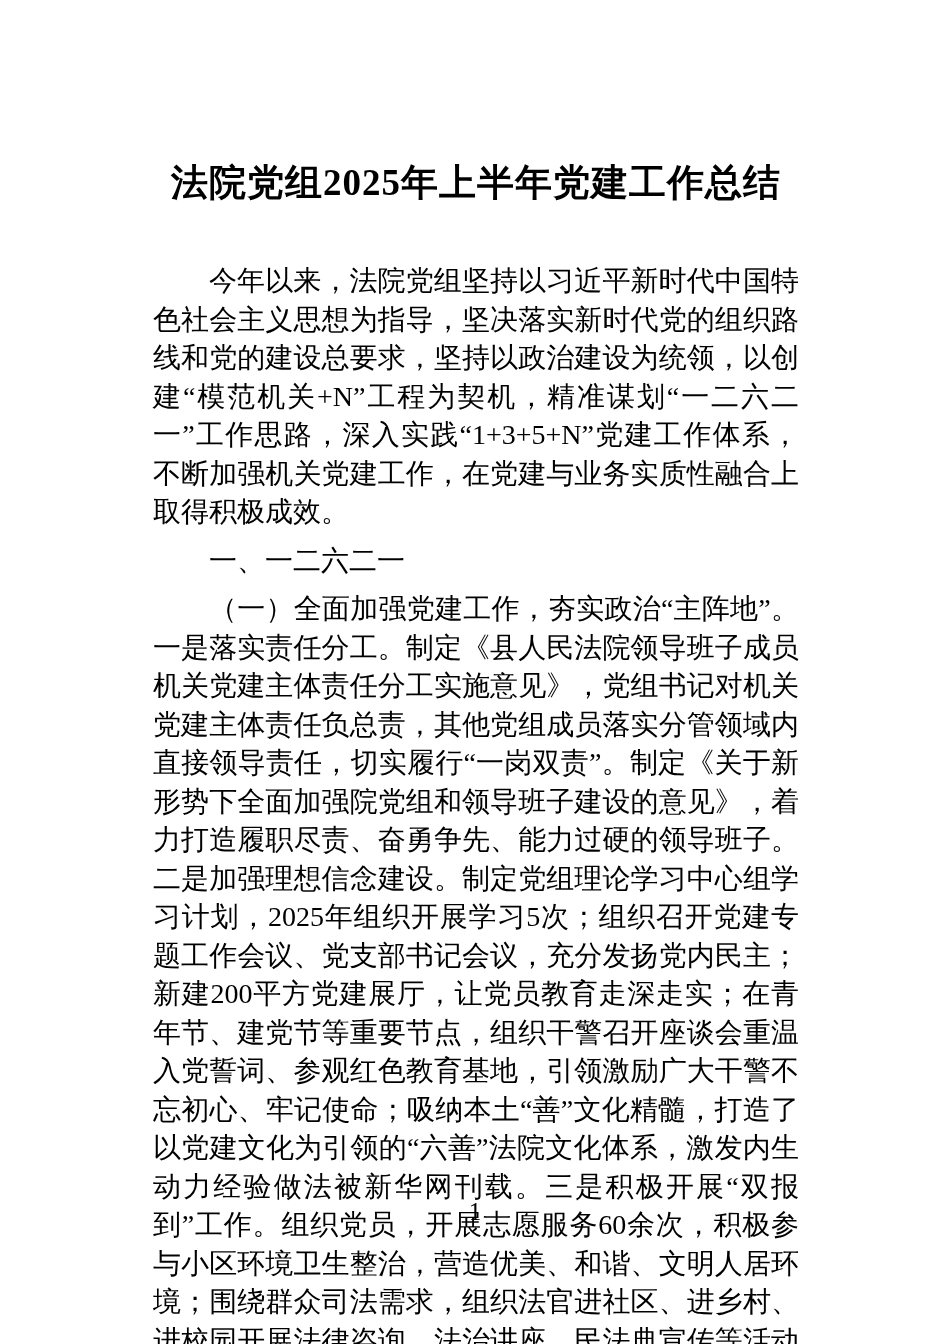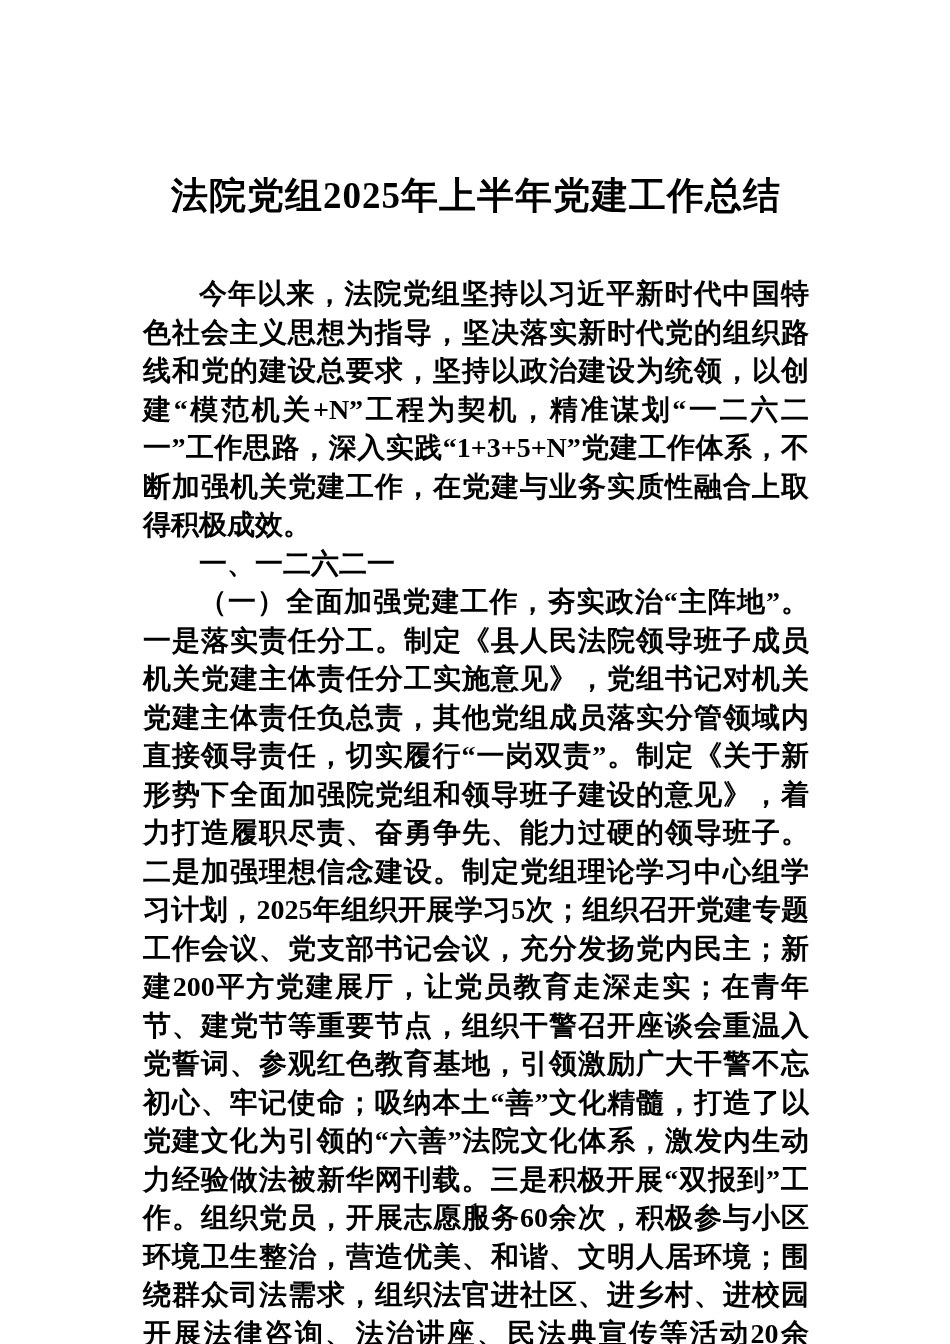--- a/index.html
+++ b/index.html
@@ -12,38 +12,37 @@
     width: 950px;
     height: 1344px;
     background: #ffffff;
     box-sizing: border-box;
     padding: 160px 141px 0 143px;
     overflow: hidden;
     font-family: "Liberation Serif", "DejaVu Serif", serif;
     color: #000000;
   }
   .title {
-    margin: 13px 0 56px 0;
+    margin: 0 0 56px 0;
     font-size: 37px;
     line-height: 46px;
     font-weight: bold;
     text-align: center;
     letter-spacing: 1px;
   }
   .body-text {
     font-size: 28px;
     line-height: 38.5px;
     text-align: justify;
     text-justify: inter-ideograph;
   }
   .para {
-    margin: 0;
+    margin: 10px;
     text-indent: 2em;
     word-break: break-all;
-    font-weight: bold;
   }
   .page-number {
     position: absolute;
     left: 0;
     right: 0;
     bottom: 118px;
     text-align: center;
     font-size: 25px;
     font-family: "Liberation Serif", "DejaVu Serif", serif;
     color: #000000;

